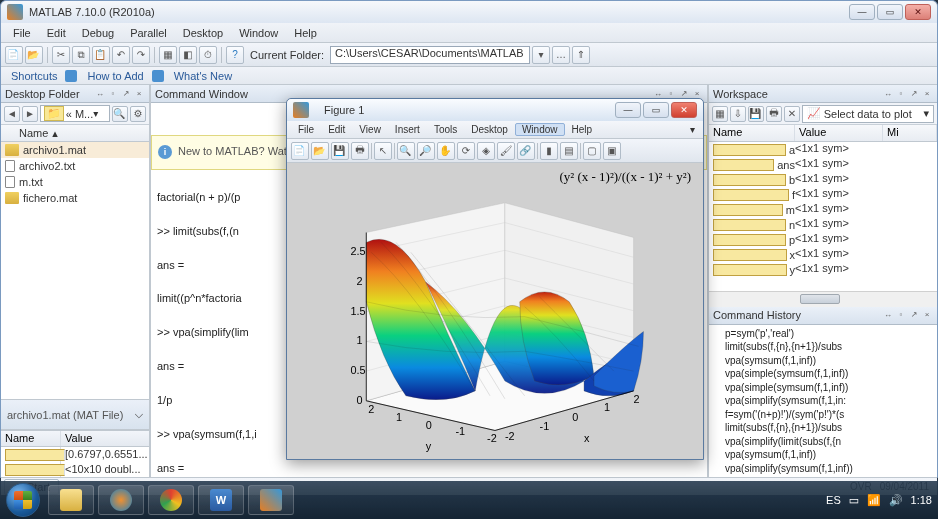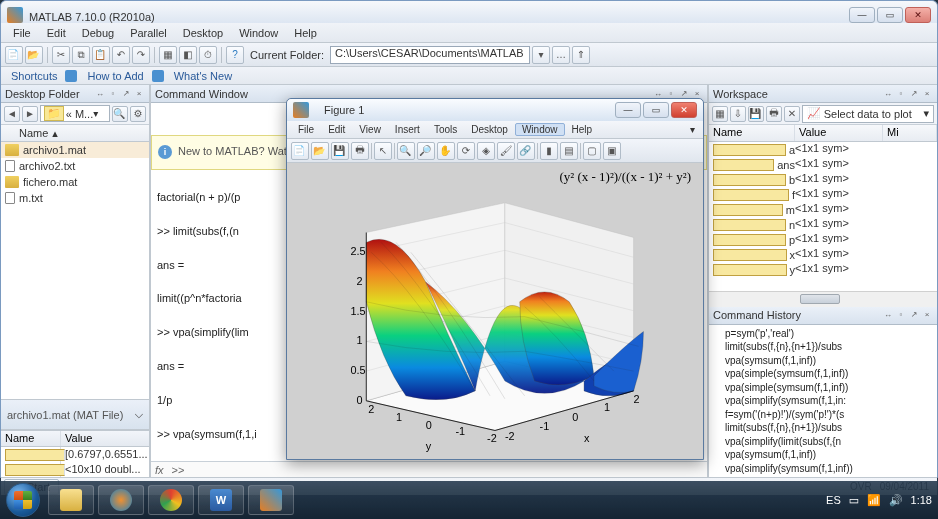--- a/index.html
+++ b/index.html
@@ -1,20 +1,20 @@
 <!DOCTYPE html>
 <html><head>
 <meta charset="utf-8">
 <style>
 * { margin: 0; padding: 0; box-sizing: border-box; font-family: "Segoe UI", Tahoma, sans-serif; font-size: 11px; }
 body { background: #2a3a4a; width: 938px; height: 519px; overflow: hidden; position: relative; }
 
 
 .matlab-window { position: absolute; top: 0; left: 0; width: 938px; height: 478px; background: #e8e8e8; border: 1px solid #7a9ac0; border-radius: 6px 6px 0 0; box-shadow: 0 0 8px rgba(0,0,0,0.3); }
-.titlebar { height: 22px; background: linear-gradient(#f6f8fb, #dde6f2); border-radius: 6px 6px 0 0; display: flex; align-items: flex-end; padding: 0 6px; }
+.titlebar { height: 22px; background: linear-gradient(#f6f8fb, #dde6f2); border-radius: 6px 6px 0 0; display: flex; align-items: center; padding: 0 6px; }
 .titlebar .icon { width: 16px; height: 16px; background: linear-gradient(45deg,#e67e22,#3498db); border-radius: 2px; margin-right: 6px; }
 .titlebar .title { flex: 1; color: #333; }
 .window-controls { display: flex; gap: 2px; }
 .window-controls span { display: inline-block; width: 26px; height: 16px; background: linear-gradient(#f0f4fa,#d6e0ee); border: 1px solid #a0b0c0; border-radius: 3px; text-align: center; line-height: 14px; font-size: 9px; color: #333; }
 .window-controls .close { background: linear-gradient(#f4b0a8,#dc8078); border-color: #c06058; color: #5a1010; }
 
 
 .menubar { height: 20px; background: linear-gradient(#f0f3f8,#e4e9f0); display: flex; align-items: center; padding: 0 4px; border-bottom: 1px solid #c0c8d0; }
 .menubar span { padding: 2px 8px; color: #333; }
 
@@ -206,26 +206,26 @@
       <div class="file-list">
         <div class="file-row selected">
             <span class="file-icon fi-mat"></span>
             <span>archivo1.mat</span>
           </div>
         <div class="file-row">
             <span class="file-icon fi-txt"></span>
             <span>archivo2.txt</span>
           </div>
         <div class="file-row">
+            <span class="file-icon fi-txt"></span>
+            <span>m.txt</span>
+          </div>
+        <div class="file-row">
             <span class="file-icon fi-mat"></span>
             <span>fichero.mat</span>
-          </div>
-        <div class="file-row">
-            <span class="file-icon fi-txt"></span>
-            <span>m.txt</span>
           </div>
       </div>
       <div style="height:31px;background:linear-gradient(#eaf0f8,#d8e2ee);border-top:1px solid #c0c8d0;border-bottom:1px solid #c0c8d0;padding:1px 6px;font-size:10px;color:#555;display:flex;align-items:center">
         <span>archivo1.mat (MAT File)</span>
           <span style="margin-left:auto">⌵</span>
       </div>
       <div class="var-header">
         <span>Name</span>
           <span>Value</span>
       </div>
@@ -278,24 +278,20 @@
 numeric::sum(factor
 
 &gt;&gt; vpa(simplify(sym
 
 ans =
 
 numeric::sum(factor
 
 &gt;&gt; ezsurf(y^2*(x-1)
 &gt;&gt;</span>
-      </div>
-      <div class="fx-row">
-        <span class="fx">fx</span>
-        <span>&gt;&gt;</span>
       </div>
     </div>
 
     <div class="col-right">
       <div class="panel-header">
         <span class="title">Workspace</span>
         <span class="mini">
             <span>↔</span>
             <span>▫</span>
             <span>↗</span>

